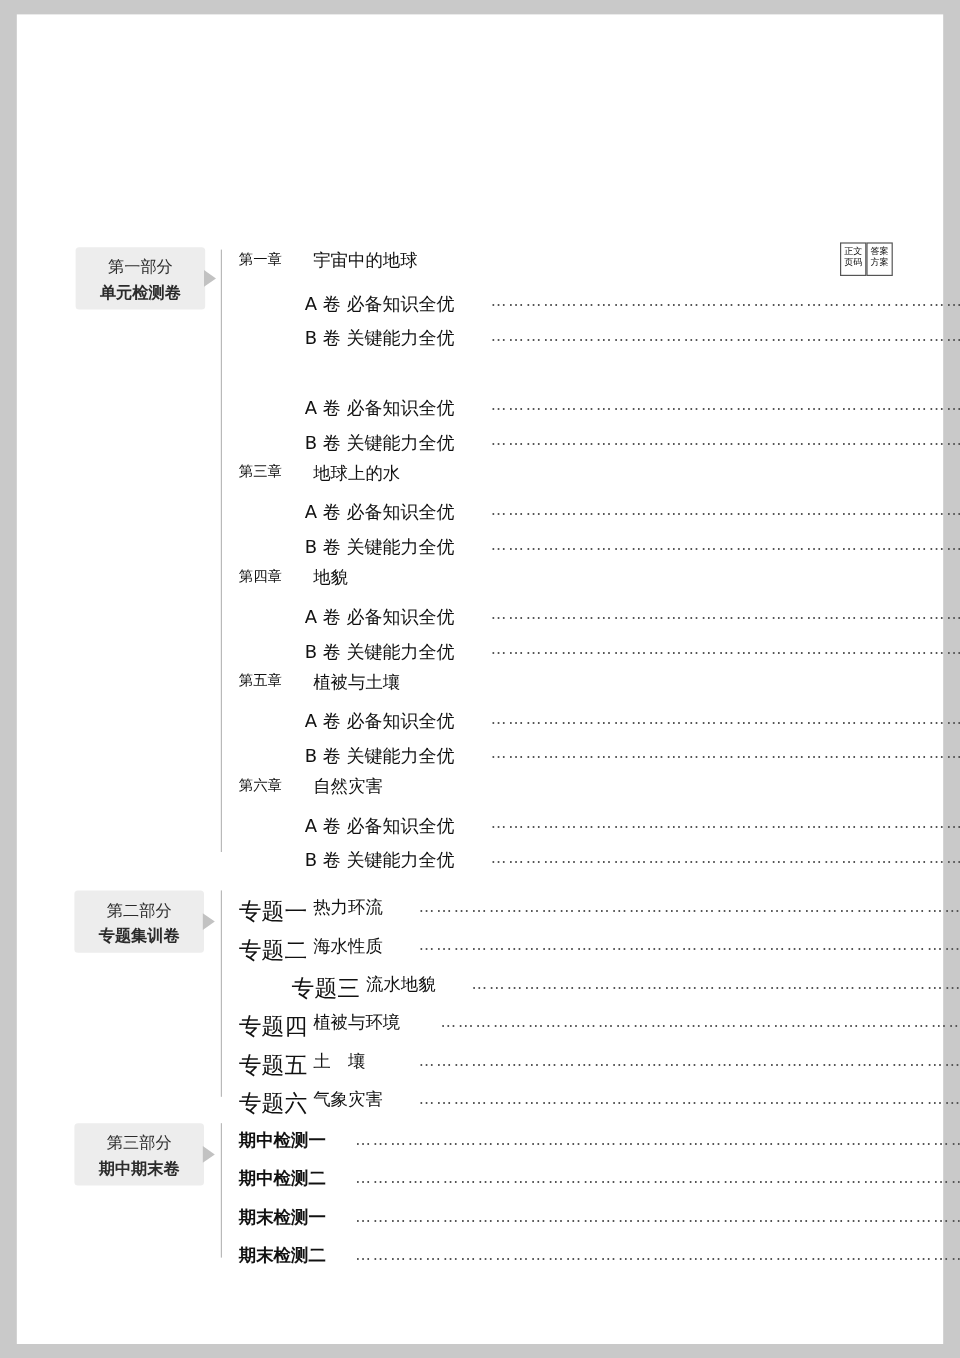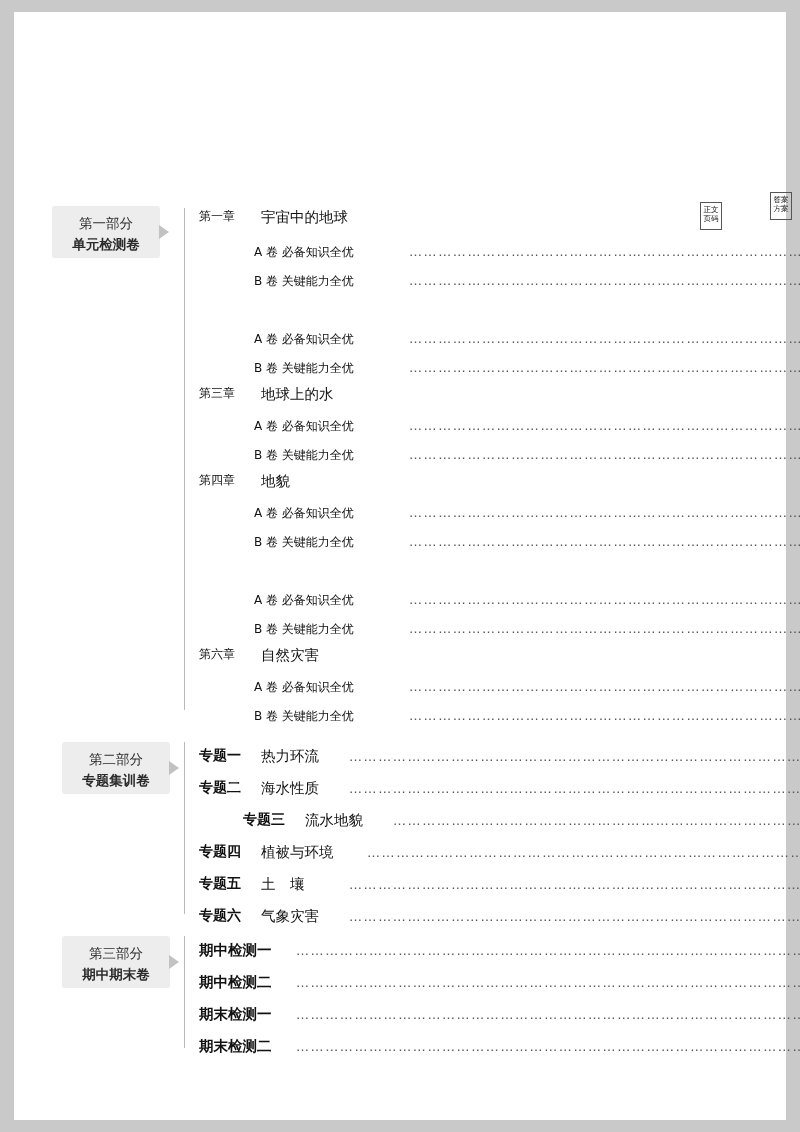--- a/index.html
+++ b/index.html
@@ -113,40 +113,39 @@
   .ch-title {
     position: absolute;
     left: 62px;
     top: 0;
     font-size: 14.5px;
     white-space: nowrap;
   }
   .sub-label {
     position: absolute;
     top: 0;
-    font-size: 12px;
+    font-size: 15px;
     white-space: nowrap;
   }
   .dots {
     position: absolute;
     top: 0;
     overflow: hidden;
     white-space: nowrap;
     font-size: 13px;
     color: #555;
     letter-spacing: 1.6px;
   }
 
   .topic-label {
     position: absolute;
     left: 0;
     top: 0;
-    font-size: 14px;
-    white-space: nowrap;
-    font-weight: bold;
+    font-size: 19px;
+    white-space: nowrap;
   }
   .topic-title {
     position: absolute;
     top: 0;
     font-size: 14.5px;
     white-space: nowrap;
   }
   .exam-label {
     position: absolute;
     left: 0;
@@ -159,30 +158,30 @@
 </head>
 <body>
 
 <div class="page">
 
 
   <div class="head-box" style="left:686px; top:190px; width:22px; height:28px;">
     <span>正文</span><br>
     <span>页码</span>
   </div>
-  <div class="head-box" style="left:708px; top:180px; width:22px; height:28px;margin-left:48px;">
+  <div class="head-box" style="left:708px; top:190px; width:22px; height:28px;">
     <span>答案</span><br>
     <span>方案</span>
   </div>
 
   <div class="vrule" style="left:170px; top:196px; height:502px;"></div>
   <div class="vrule" style="left:170px; top:730px; height:172px;"></div>
   <div class="vrule" style="left:170px; top:924px; height:112px;"></div>
 
-  <div class="part-tag" style="left:38px; top:194px;">
+  <div class="part-tag" style="left:49px; top:194px;">
     <span class="l1">第一部分</span>
     <span class="l2">单元检测卷</span>
     <span class="arrow"></span>
   </div>
   <div class="part-tag" style="left:48px; top:730px;">
     <span class="l1">第二部分</span>
     <span class="l2">专题集训卷</span>
     <span class="arrow"></span>
   </div>
   <div class="part-tag" style="left:48px; top:924px;">
@@ -240,20 +239,24 @@
     <span class="sub-label" style="left:55px;">A 卷  必备知识全优</span>
     <span class="dots" style="left:210px; width:455px;">…………………………………………………………………………………………………………</span>
 
   </div>
   <div class="row" style="left:185px; top:522px; width:545px;">
     <span class="sub-label" style="left:55px;">B 卷  关键能力全优</span>
     <span class="dots" style="left:210px; width:455px;">…………………………………………………………………………………………………………</span>
 
   </div>
 
+  <div class="row" style="left:185px; top:547px; width:500px;">
+    <span class="ch-label">第五章</span>
+    <span class="ch-title">植被与土壤</span>
+  </div>
   <div class="row" style="left:185px; top:580px; width:545px;">
     <span class="sub-label" style="left:55px;">A 卷  必备知识全优</span>
     <span class="dots" style="left:210px; width:455px;">…………………………………………………………………………………………………………</span>
 
   </div>
   <div class="row" style="left:185px; top:609px; width:545px;">
     <span class="sub-label" style="left:55px;">B 卷  关键能力全优</span>
     <span class="dots" style="left:210px; width:455px;">…………………………………………………………………………………………………………</span>
 
   </div>

